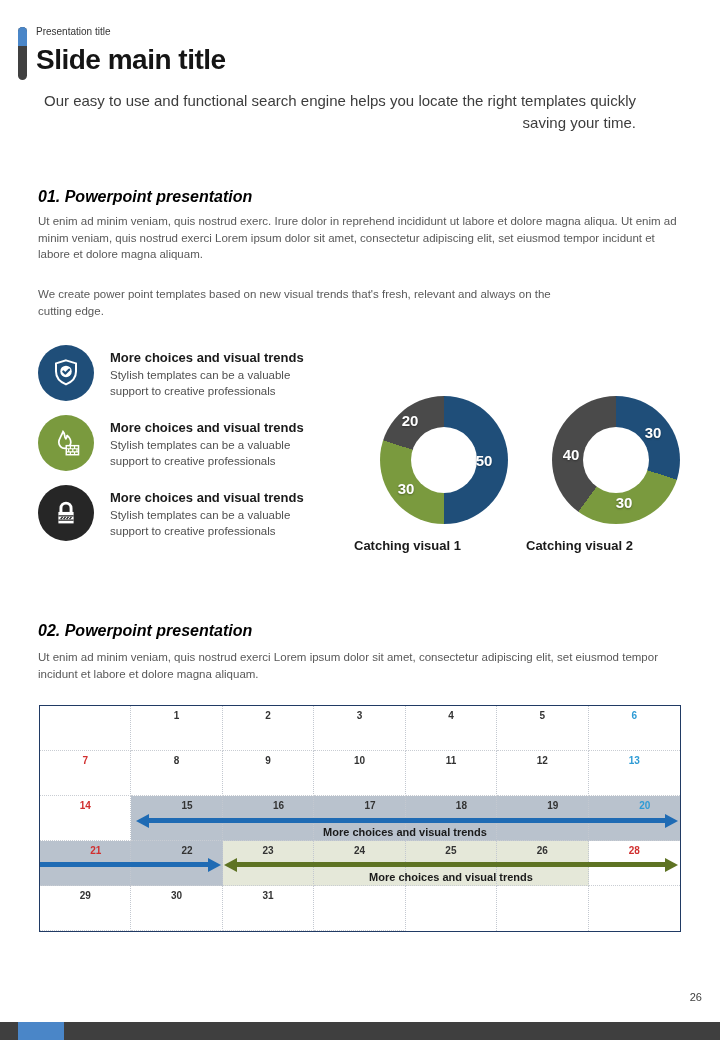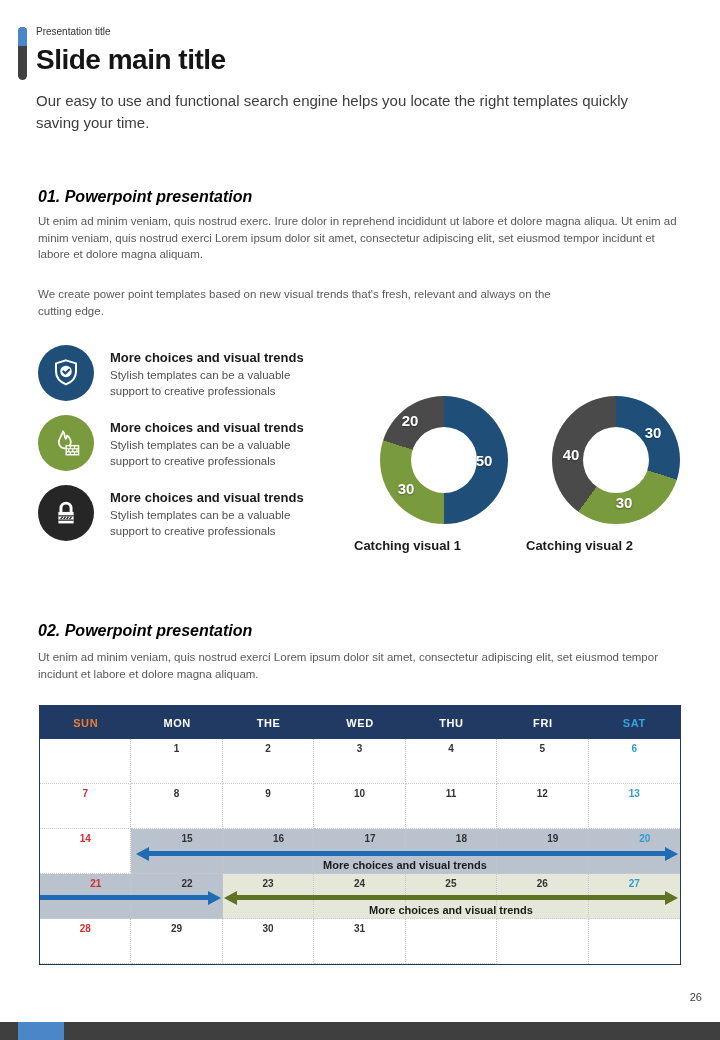--- a/index.html
+++ b/index.html
@@ -5,21 +5,21 @@
   html,body{margin:0;padding:0;background:#e8e8e8;}
   .slide{
     position:relative;width:720px;height:1040px;background:#ffffff;
     font-family:"Liberation Sans",sans-serif;overflow:hidden;margin:0 auto;
   }
   
   .accent-pill{position:absolute;left:18px;top:27px;width:9px;height:53px;border-radius:5px;overflow:hidden;background:#404040;}
   .accent-pill .pill-top{width:100%;height:19px;background:#4A86C8;}
   .eyebrow{position:absolute;left:36px;top:26px;font-size:10px;color:#333;}
   .main-title{position:absolute;left:36px;top:44px;font-size:28px;font-weight:bold;color:#151515;letter-spacing:-0.5px;}
-  .subtitle{position:absolute;left:36px;top:90px;width:600px;font-size:15px;line-height:1.48;color:#3d3d3d;}
+  .subtitle{position:absolute;left:36px;top:90px;width:600px;font-size:15px;line-height:1.48;color:#3d3d3d;text-align:right;}
   
   .sec-heading{position:absolute;font-size:16px;font-weight:bold;color:#000000;font-style:italic;}
   .sec1-heading{left:38px;top:188px;}
   .body-text{position:absolute;left:38px;font-size:11.5px;line-height:1.45;color:#595959;}
   .sec1-p1{top:213px;width:650px;}
   .sec1-p2{top:286px;width:540px;}
   .sec2-heading{left:38px;top:622px;}
   .sec2-p{top:649px;width:650px;}
   
   .feature{position:absolute;left:38px;width:330px;height:56px;}
@@ -153,29 +153,20 @@
       <span class="dlbl l3">40</span>
       <div class="hole"></div>
     </div>
     <div class="chart-title">Catching visual 2</div>
   </div>
 
   <div class="sec-heading sec2-heading">02. Powerpoint presentation</div>
   <div class="body-text sec2-p">Ut enim ad minim veniam, quis nostrud exerci Lorem ipsum dolor sit amet, consectetur adipiscing elit, set eiusmod tempor incidunt et labore et dolore magna aliquam.</div>
 
   <div class="calendar">
-    <div class="cal-head">
-      <span class="dh sun">SUN</span>
-      <span class="dh">MON</span>
-      <span class="dh">THE</span>
-      <span class="dh">WED</span>
-      <span class="dh">THU</span>
-      <span class="dh">FRI</span>
-      <span class="dh sat">SAT</span>
-    </div>
     <div class="cal-body">
 
       <div class="cell">
           <span class="date d-sun"></span>
         </div>
       <div class="cell">
           <span class="date">1</span>
         </div>
       <div class="cell">
           <span class="date">2</span>
@@ -247,23 +238,20 @@
           <span class="date">23</span>
         </div>
       <div class="cell hlg">
           <span class="date">24</span>
         </div>
       <div class="cell hlg">
           <span class="date">25</span>
         </div>
       <div class="cell hlg">
           <span class="date">26</span>
-        </div>
-      <div class="cell hlg">
-          <span class="date d-sat">27</span>
         </div>
 
       <div class="cell">
           <span class="date d-sun">28</span>
         </div>
       <div class="cell">
           <span class="date">29</span>
         </div>
       <div class="cell">
           <span class="date">30</span>

